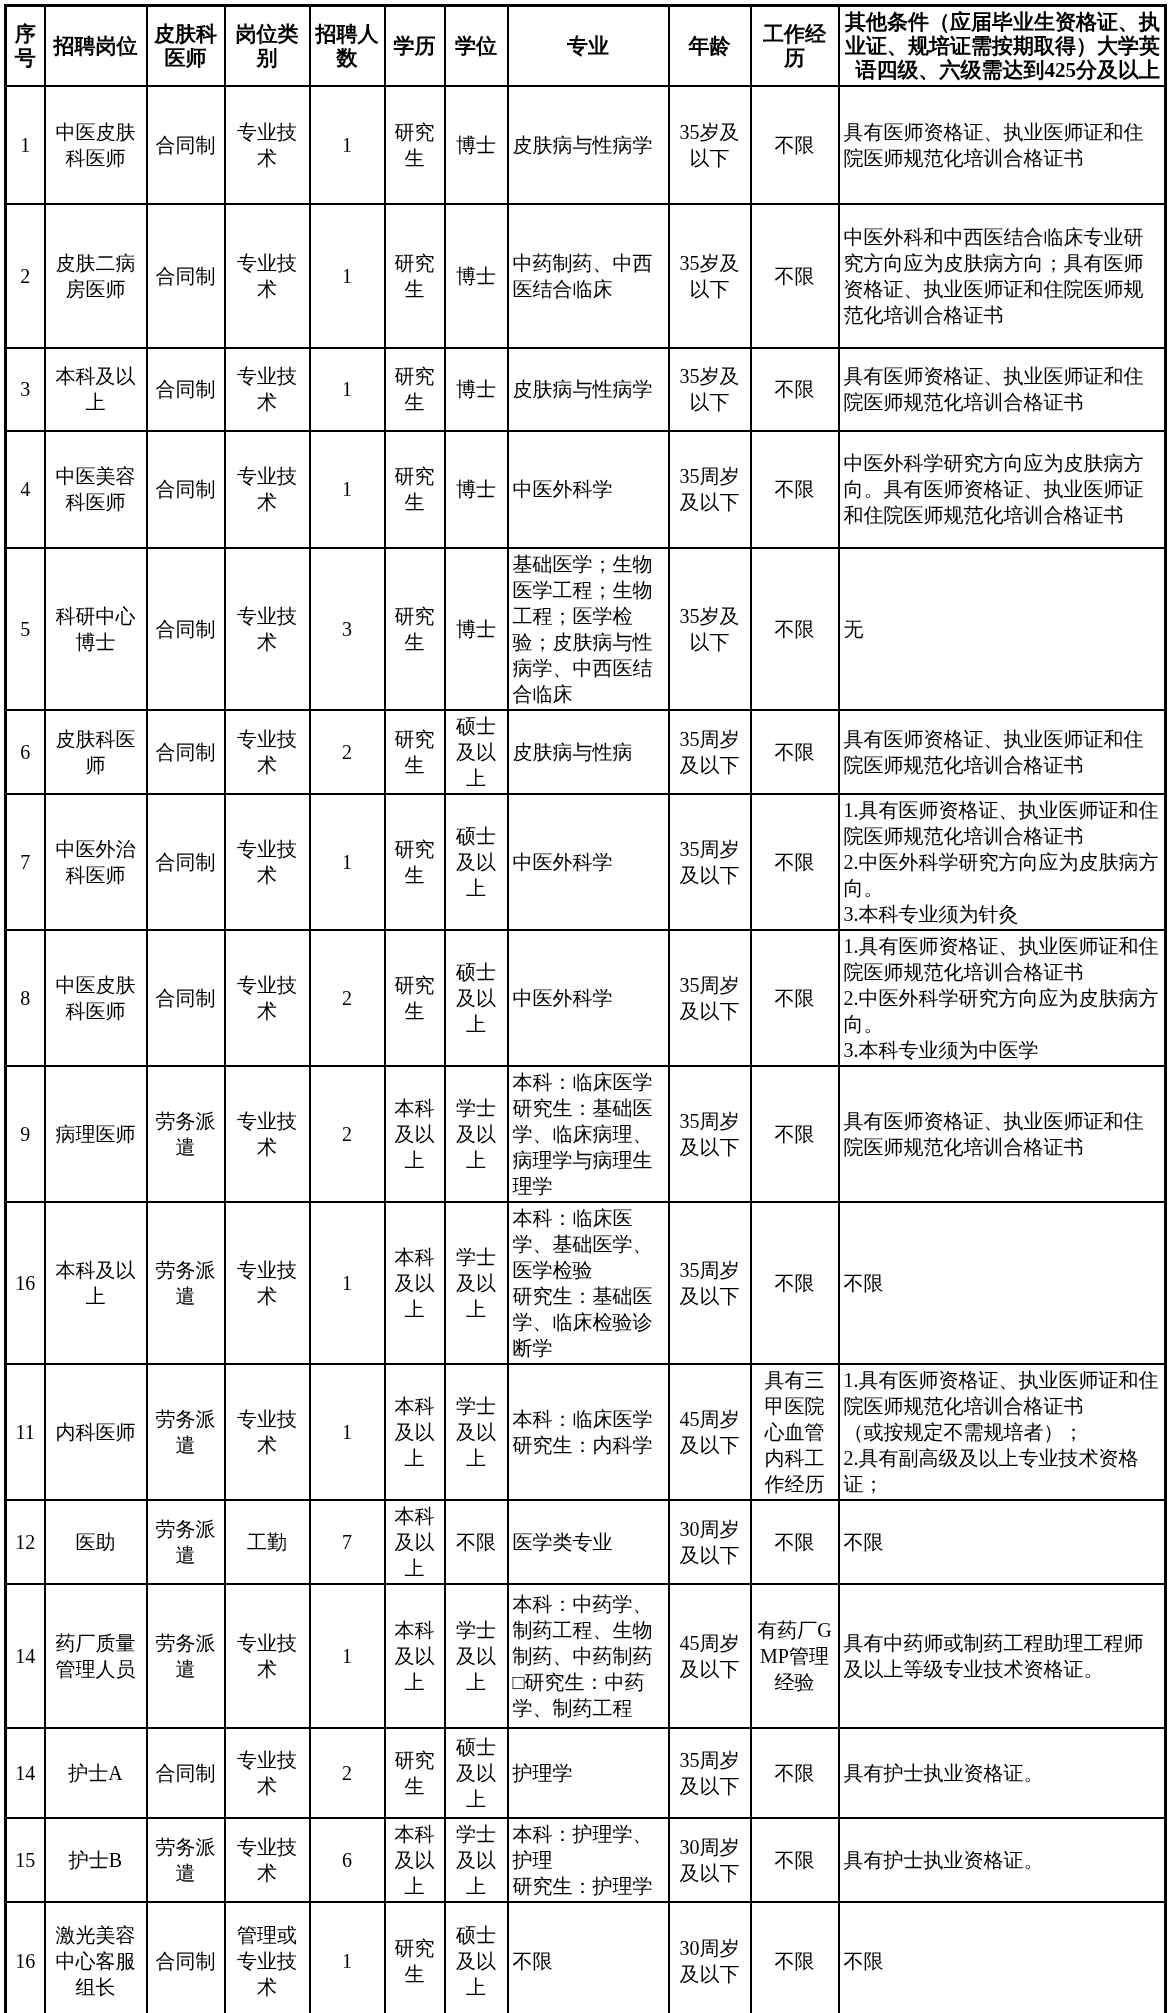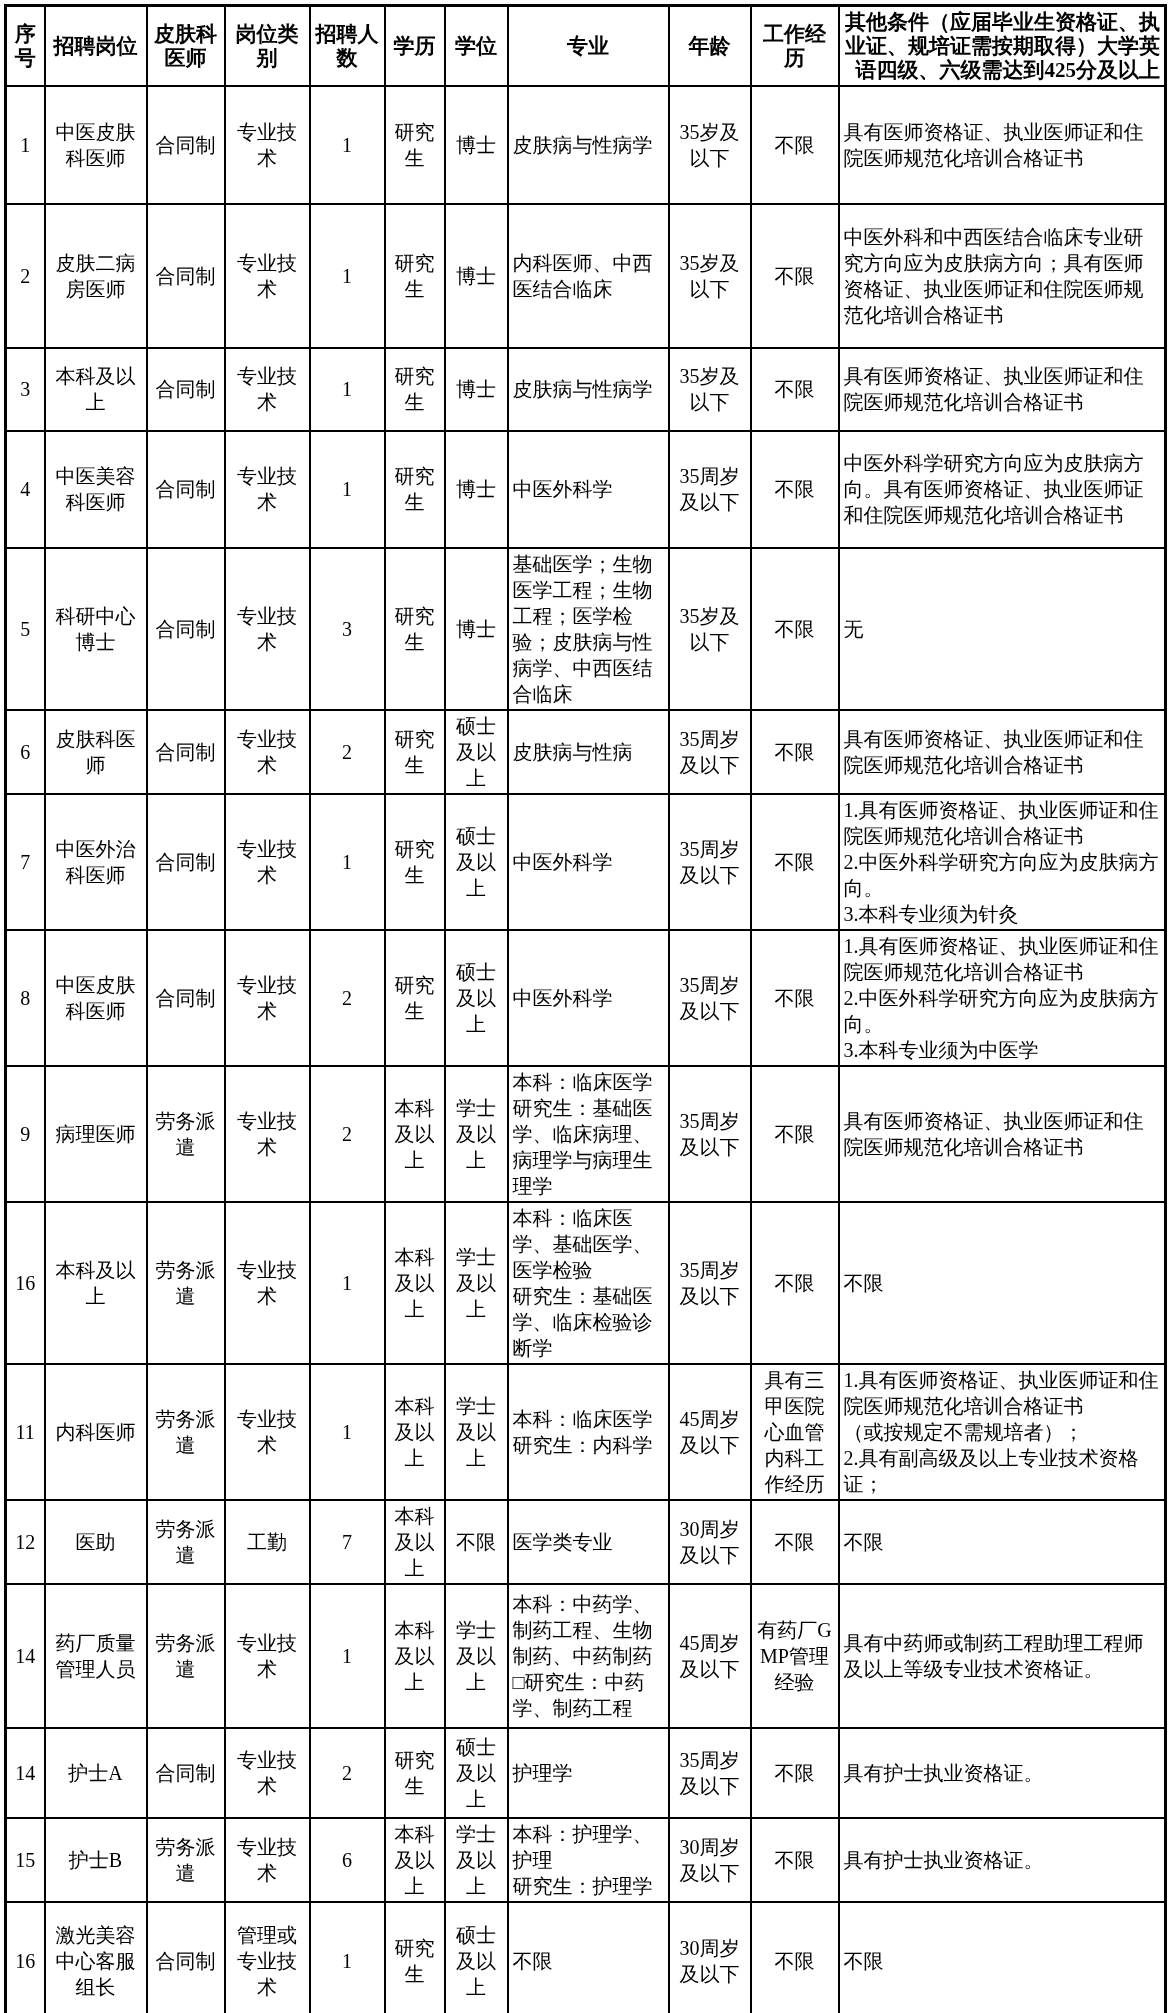--- a/index.html
+++ b/index.html
@@ -95,21 +95,21 @@
         <td>具有医师资格证、执业医师证和住院医师规范化培训合格证书</td>
       </tr>
       <tr style="height: 144px;">
         <td>2</td>
         <td>皮肤二病房医师</td>
         <td>合同制</td>
         <td>专业技术</td>
         <td>1</td>
         <td>研究生</td>
         <td>博士</td>
-        <td>内科医师、中西医结合临床</td>
+        <td>中药制药、中西医结合临床</td>
         <td>35岁及以下</td>
         <td>不限</td>
         <td>中医外科和中西医结合临床专业研究方向应为皮肤病方向；具有医师资格证、执业医师证和住院医师规范化培训合格证书</td>
       </tr>
       <tr style="height: 83px;">
         <td>3</td>
         <td>本科及以上</td>
         <td>合同制</td>
         <td>专业技术</td>
         <td>1</td>

